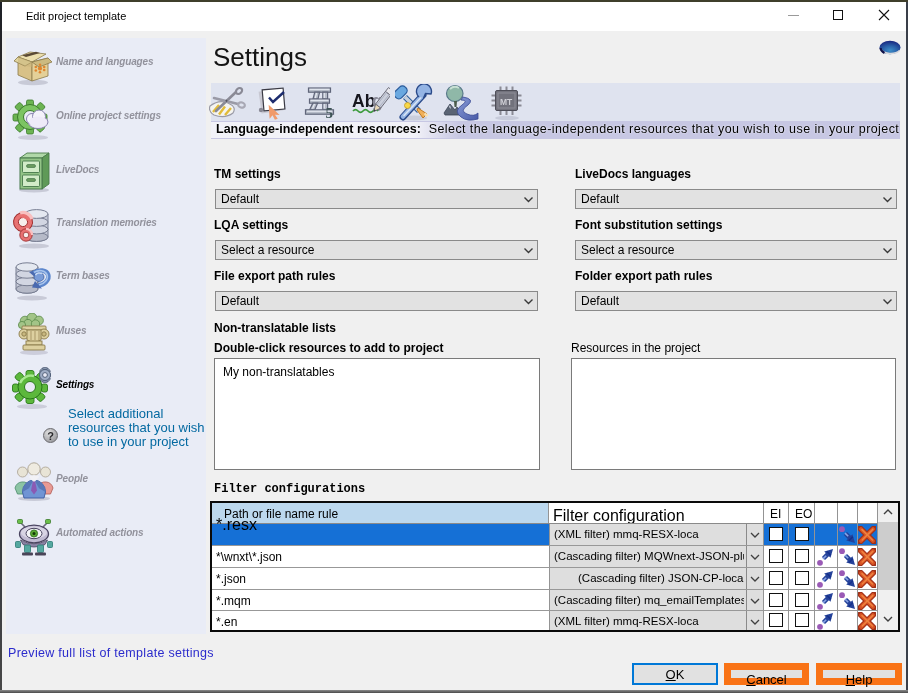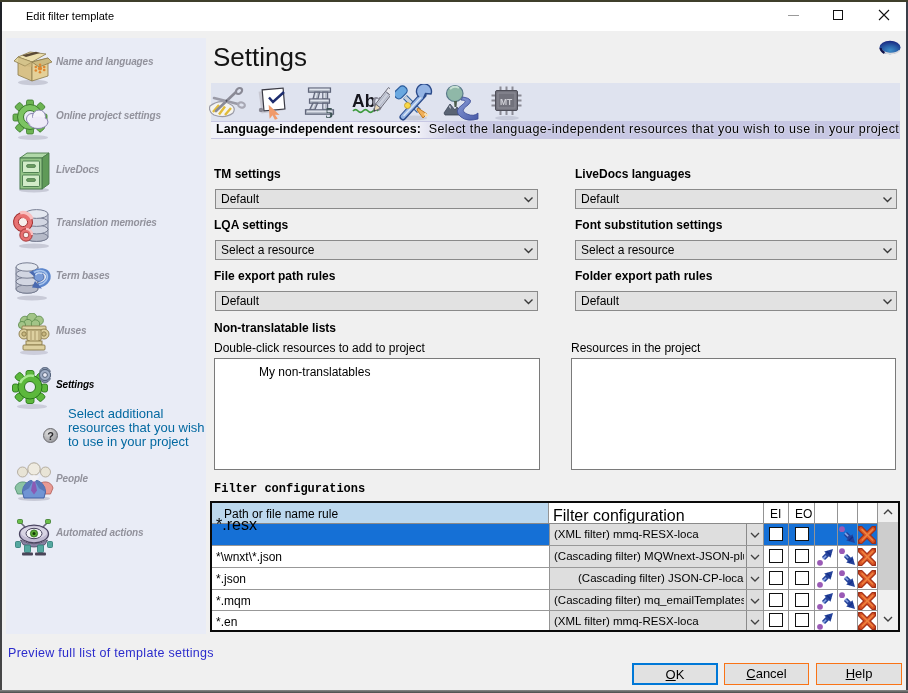--- a/index.html
+++ b/index.html
@@ -1,36 +1,36 @@
 <!DOCTYPE html>
 <html><head>
 <meta charset="utf-8">
 <style>
   * { margin:0; padding:0; box-sizing:border-box; }
   html,body { width:908px; height:693px; overflow:hidden; }
   body { font-family:"Liberation Sans", sans-serif; background:#f0f0f0; position:relative; }
   .abs { position:absolute; }
   .lbl { font-size:12px; font-weight:bold; color:#000; }
   .dd { background:#e2e2e2; border:1px solid #8a8a8a; height:20px; font-size:12px; color:#000; line-height:18px; padding-left:5px; }
-  .lb { background:#fff; border:1px solid #7a7a7a;padding-left:36px; }
+  .lb { background:#fff; border:1px solid #7a7a7a; }
   .cb { width:14px; height:14px; background:#fff; border:1.5px solid #111; }
   .sideitem { font-size:10px; font-weight:bold; color:#92929c; letter-spacing:-0.15px;font-style:italic; }
-  .btn { background:#e1e1e1; border:1px solid #f97316; font-size:13px; color:#000; text-align:center; line-height:19px; }
+  .btn { background:#e1e1e1; border:7px solid #f97316; font-size:13px; color:#000; text-align:center; line-height:19px; }
   u { text-decoration:underline; }
 </style>
 </head>
 <body>
 
   <div class="abs" style="left:0;top:0;width:908px;height:2px;background:#3f3f2b;"></div>
   <div class="abs" style="left:0;top:2px;width:2px;height:691px;background:linear-gradient(#1e2228,#3a2a26 30%,#2a2e36 60%,#484848);"></div>
   <div class="abs" style="left:906px;top:2px;width:2px;height:691px;background:#3a3f49;"></div>
   <div class="abs" style="left:0;top:690px;width:908px;height:3px;background:linear-gradient(#8a8a8a,#4a4a4a);"></div>
 
   <div class="abs" style="left:2px;top:2px;width:904px;height:29px;background:#ffffff;"></div>
-  <div class="abs" style="left:26px;top:10px;font-size:11px;color:#000;">Edit filter template</div>
+  <div class="abs" style="left:26px;top:10px;font-size:11px;color:#000;">Edit project template</div>
 
   <div class="abs" style="left:788px;top:15px;width:11px;height:1px;background:#9a9a9a;"></div>
   <div class="abs" style="left:833px;top:10px;width:10px;height:10px;border:1px solid #111;"></div>
   <svg class="abs" style="left:878px;top:9px;" width="12" height="12" viewBox="0 0 12 12">
     <path d="M1 1 L11 11 M11 1 L1 11" stroke="#111" stroke-width="1.1"></path>
   </svg>
 
   <div class="abs" style="left:6px;top:38px;width:200px;height:596px;background:#e9ecf6;"></div>
   <svg class="abs" style="left:13px;top:46px;" width="40" height="40" viewBox="0 0 40 40">
 <ellipse cx="20" cy="36.5" rx="15" ry="2.8" fill="#c4c6d4" opacity="0.9"></ellipse>
@@ -354,21 +354,21 @@
   <div class="abs lbl" style="left:575px;top:218px;">Font substitution settings</div>
   <div class="abs dd" style="left:215px;top:240px;width:323px;">Select a resource</div>
   <div class="abs dd" style="left:575px;top:240px;width:322px;">Select a resource</div>
 
   <div class="abs lbl" style="left:214px;top:269px;">File export path rules</div>
   <div class="abs lbl" style="left:575px;top:269px;">Folder export path rules</div>
   <div class="abs dd" style="left:215px;top:291px;width:323px;">Default</div>
   <div class="abs dd" style="left:575px;top:291px;width:322px;">Default</div>
 
   <div class="abs lbl" style="left:214px;top:321px;">Non-translatable lists</div>
-  <div class="abs" style="left:214px;top:341px;font-size:12px;">Double-click resources to add to project</div>
+  <div class="abs" style="left:214px;top:341px;font-size:12px;font-weight:bold;">Double-click resources to add to project</div>
   <div class="abs" style="left:571px;top:341px;font-size:12px;">Resources in the project</div>
   <div class="abs lb" style="left:214px;top:358px;width:326px;height:112px;">
     <div style="margin:6px 0 0 8px;font-size:12px;">My non-translatables</div>
   </div>
   <div class="abs lb" style="left:571px;top:358px;width:325px;height:112px;"></div>
 
   <div class="abs lbl" style="left:214px;top:482px;font-family:Liberation Mono, monospace;">Filter configurations</div>
 
   <div class="abs" style="left:210px;top:501px;width:690px;height:131px;border:2px solid #0a0a0a;background:#fff;"></div>
   <div class="abs" style="left:212px;top:503px;width:337px;height:20px;background:#bcd8ee;border-right:1px solid #949494;"></div>

